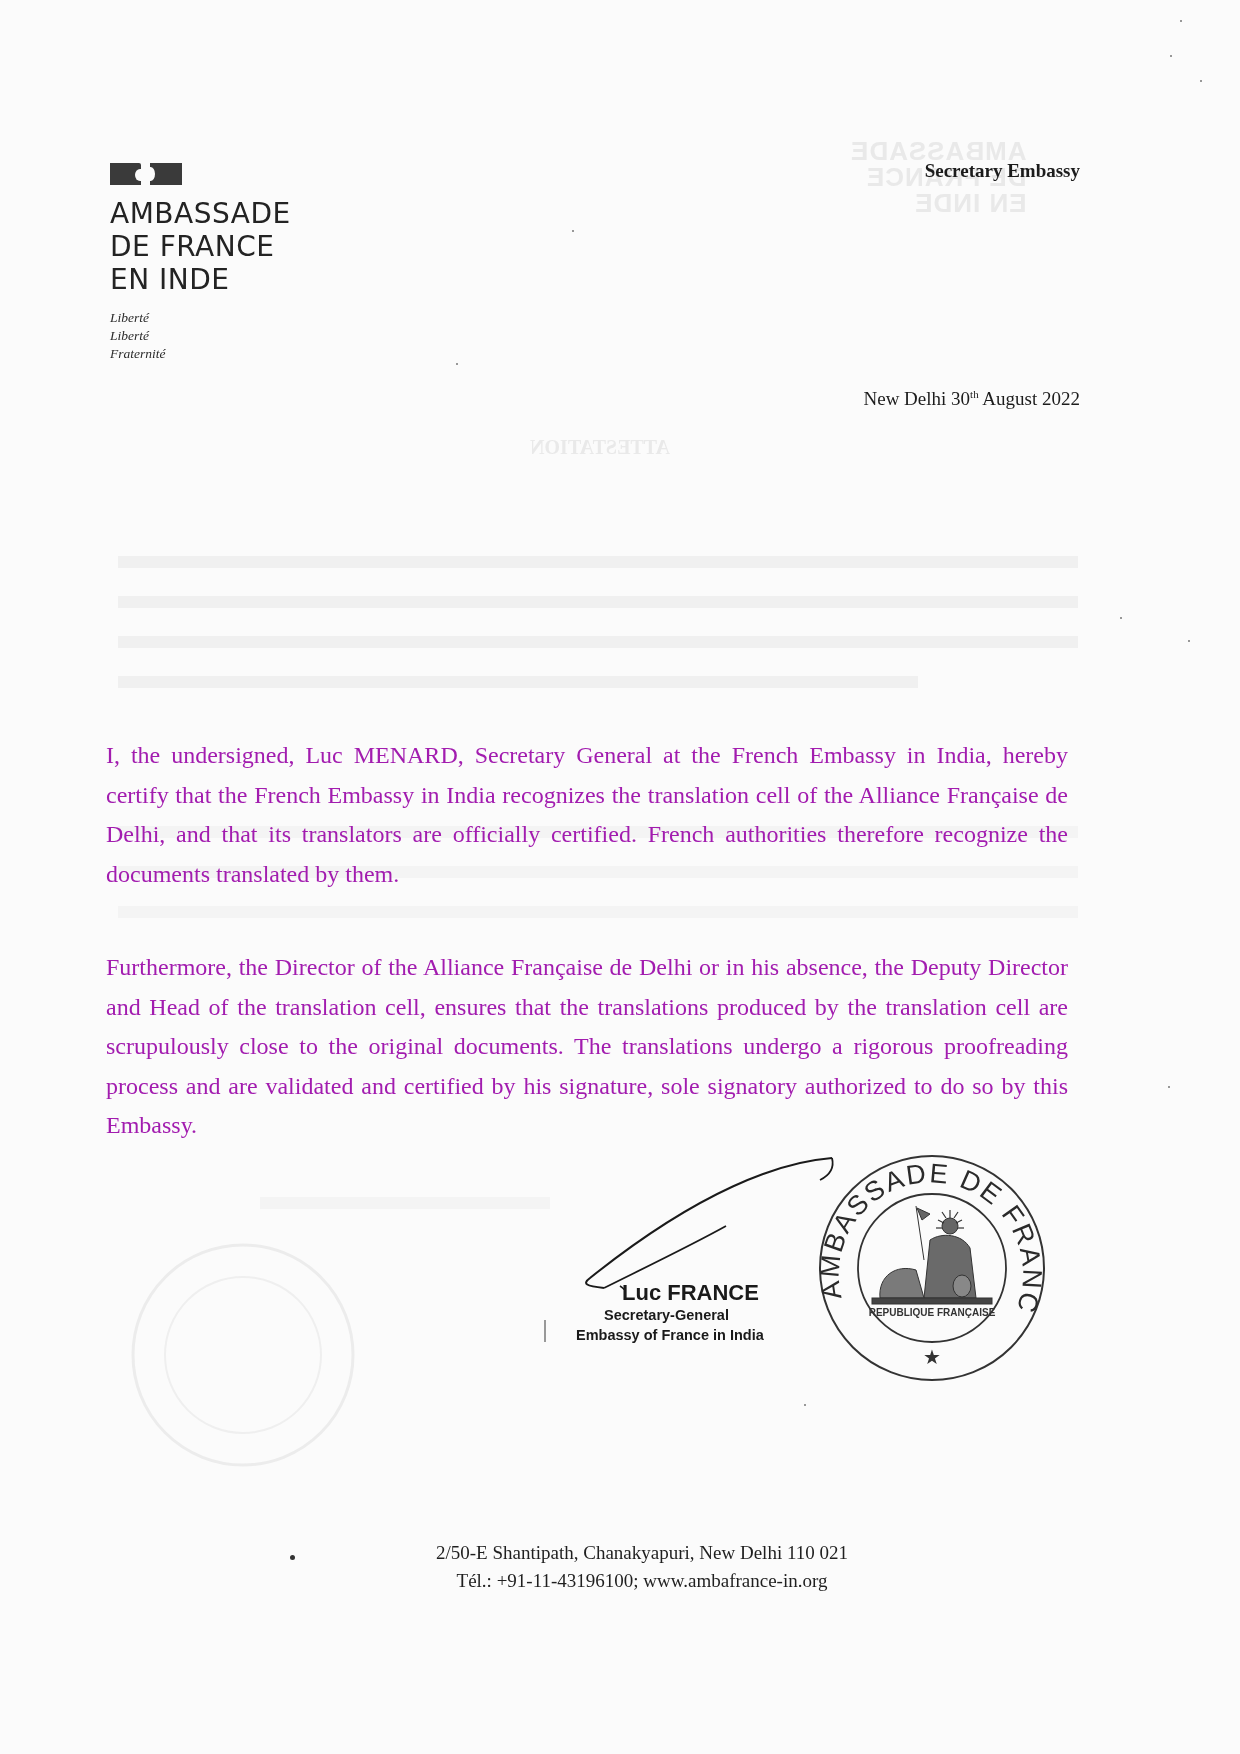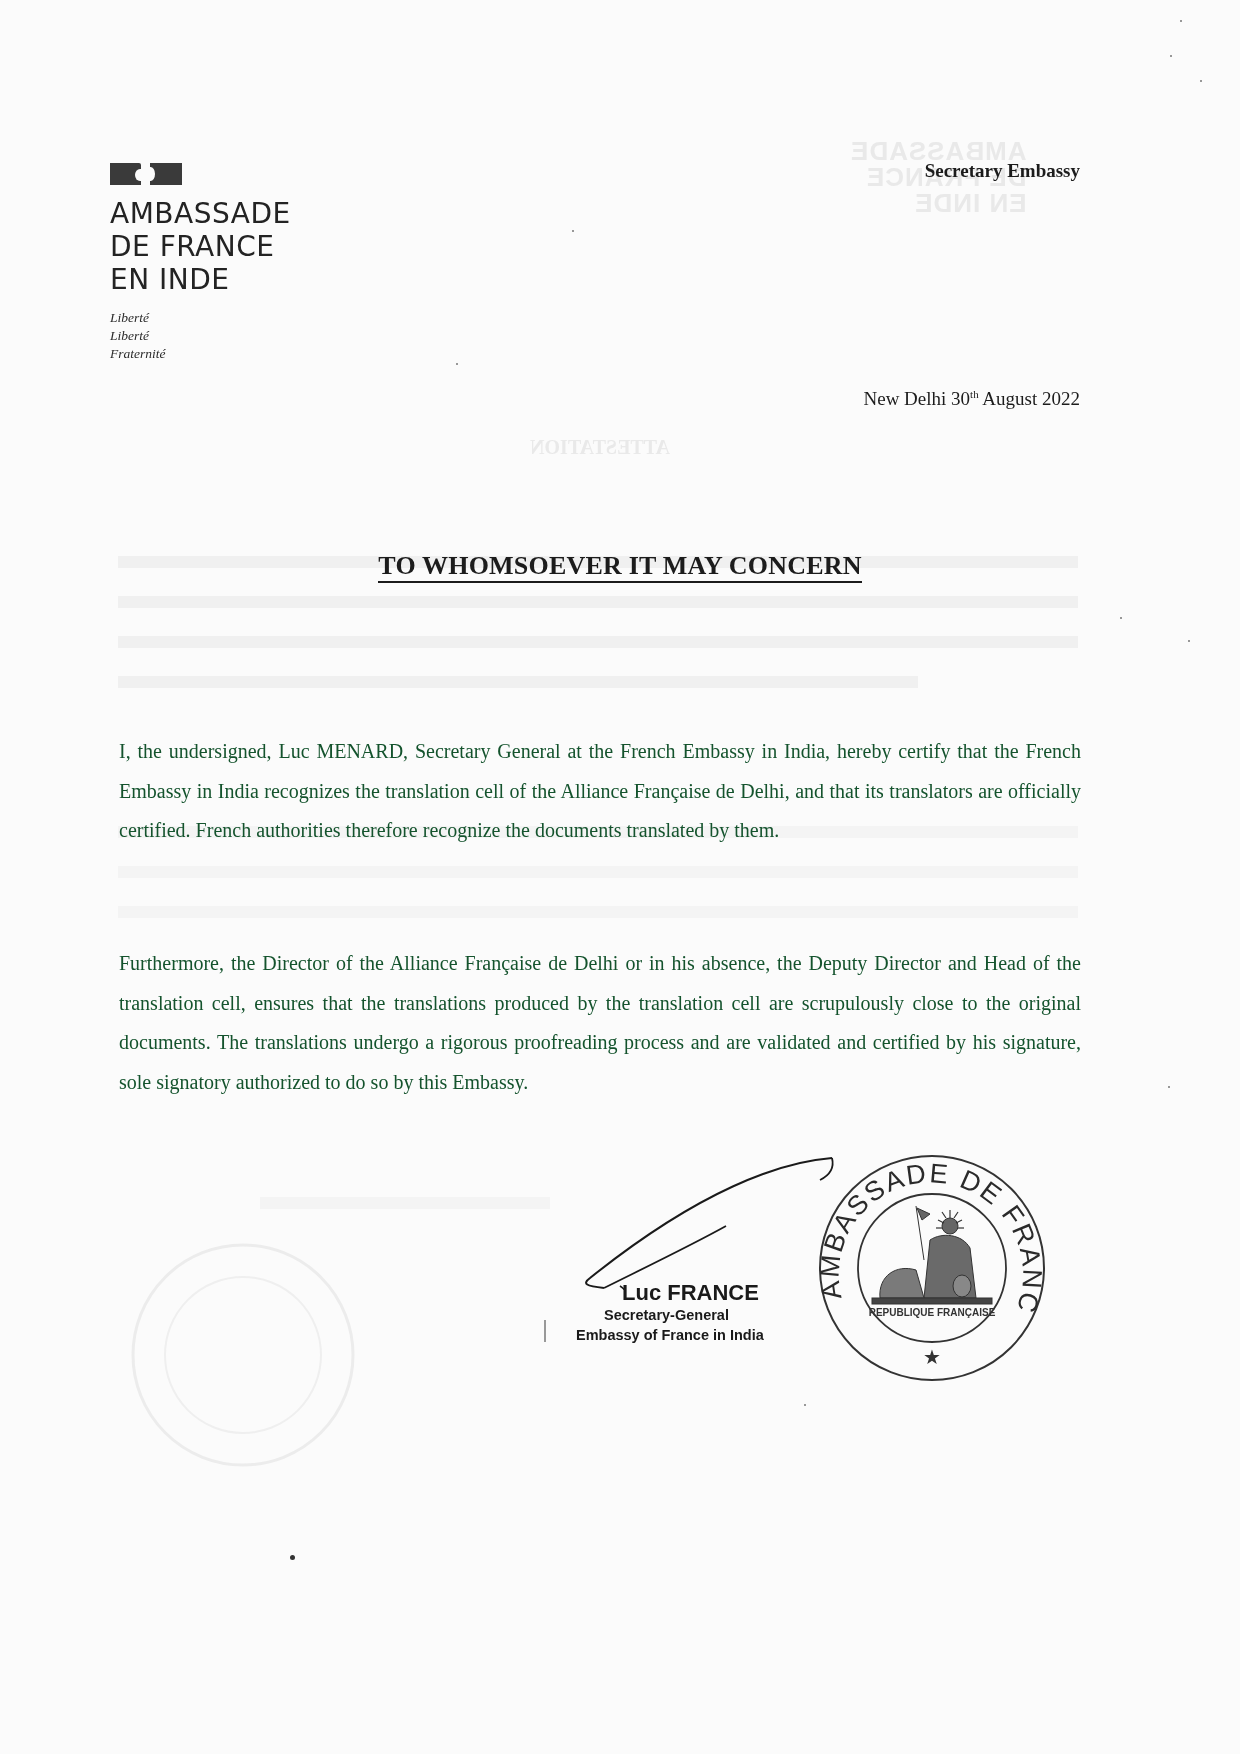--- a/index.html
+++ b/index.html
@@ -29,21 +29,21 @@
     .org-name { margin-top: 12px; font-family: "DejaVu Sans", sans-serif; font-size: 28px; line-height: 33px; color: #232323; letter-spacing: 0.5px; }
     .motto { margin-top: 13px; font-style: italic; font-size: 13.5px; line-height: 18px; color: #2a2a2a; }
 
     .sender-title { position: absolute; right: 160px; top: 160px; font-weight: bold; font-size: 19px; }
     .place-date { position: absolute; right: 160px; top: 388px; font-size: 19px; text-align: right; }
     .place-date sup { font-size: 11px; }
 
     .heading { position: absolute; left: 0; width: 1240px; top: 551px; text-align: center; font-size: 26px; font-weight: bold; letter-spacing: 0.2px; }
     .heading span { border-bottom: 2px solid #1c1c1c; padding-bottom: 1px; }
 
-    .para { position: absolute; left: 119px; width: 962px; font-size: 20px; line-height: 39.5px; text-align: justify; color: #14532d; }
+    .para { position: absolute; left: 106px; width: 962px; font-size: 24px; line-height: 39.5px; text-align: justify; color: #a21caf; }
     .p1 { top: 712px; }
     .p2 { top: 924px; }
 
     
     .signature-svg { position: absolute; left: 580px; top: 1150px; }
     .sig-block { position: absolute; left: 576px; top: 1281px; font-family: "Liberation Sans", sans-serif; font-weight: bold; text-align: center; color: #1a1a1a; }
     .sig-name { font-size: 22px; line-height: 24px; margin-left: 6px; text-align: left; padding-left: 40px; }
     .sig-role { font-size: 14.5px; line-height: 20px; padding-left: 28px; text-align: left; }
     .sig-org { font-size: 14.5px; line-height: 20px; }
 
@@ -97,23 +97,20 @@
   </div>
 
   <div class="sender-title">Secretary Embassy</div>
 
   <div class="place-date">
     <span>New Delhi</span>
     <span>30</span><sup>th</sup>
     <span>August 2022</span>
   </div>
 
-  <div class="heading">
-    <span>TO WHOMSOEVER IT MAY CONCERN</span>
-  </div>
 
   <p class="para p1">I, the undersigned, Luc MENARD, Secretary General at the French Embassy in India, hereby certify that the French Embassy in India recognizes the translation cell of the Alliance Française de Delhi, and that its translators are officially certified. French authorities therefore recognize the documents translated by them.</p>
   <p class="para p2">Furthermore, the Director of the Alliance Française de Delhi or in his absence, the Deputy Director and Head of the translation cell, ensures that the translations produced by the translation cell are scrupulously close to the original documents. The translations undergo a rigorous proofreading process and are validated and certified by his signature, sole signatory authorized to do so by this Embassy.</p>
 
   <svg class="signature-svg" width="260" height="140">
     <path d="M252 8 C 200 12, 120 40, 10 128 C 2 134, 6 136, 24 138" fill="none" stroke="#1a1a1a" stroke-width="2"></path>
     <path d="M252 8 C 254 16, 252 24, 240 30" fill="none" stroke="#1a1a1a" stroke-width="1.8"></path>
     <path d="M24 138 C 60 120, 110 96, 146 76" fill="none" stroke="#1a1a1a" stroke-width="1.8"></path>
     <path d="M40 136 C 46 140, 52 148, 48 152" fill="none" stroke="#1a1a1a" stroke-width="1.6"></path>
   </svg>
@@ -149,20 +146,24 @@
       <path d="M118 92 C 130 84, 150 86, 158 100 L 164 150 L 112 150 Z" fill="#6a6a6a"></path>
       <path d="M68 150 C 66 128, 84 116, 104 122 L 112 150 Z" fill="#7a7a7a"></path>
       <ellipse cx="150" cy="138" rx="9" ry="11" fill="#888"></ellipse>
       <rect x="60" y="150" width="120" height="6" fill="#444"></rect>
     </g>
     <text x="120" y="168" text-anchor="middle" font-family="Liberation Sans, sans-serif" font-size="10" font-weight="bold" fill="#333">REPUBLIQUE FRANÇAISE</text>
     <text x="120" y="216" text-anchor="middle" font-size="20" fill="#333">★</text>
   </svg>
 
   <div class="bullet"></div>
+  <div class="footer">
+    <div class="footer-line">2/50-E Shantipath, Chanakyapuri, New Delhi 110 021</div>
+    <div class="footer-line">Tél.: +91-11-43196100; www.ambafrance-in.org</div>
+  </div>
 
   <div class="speck" style="left:572px;top:230px"></div>
   <div class="speck" style="left:456px;top:363px"></div>
   <div class="speck" style="left:1120px;top:617px"></div>
   <div class="speck" style="left:1188px;top:640px"></div>
   <div class="speck" style="left:804px;top:1404px"></div>
   <div class="speck" style="left:1168px;top:1086px"></div>
   <div class="speck" style="left:1180px;top:20px"></div>
   <div class="speck" style="left:1170px;top:55px"></div>
   <div class="speck" style="left:1200px;top:80px"></div>

